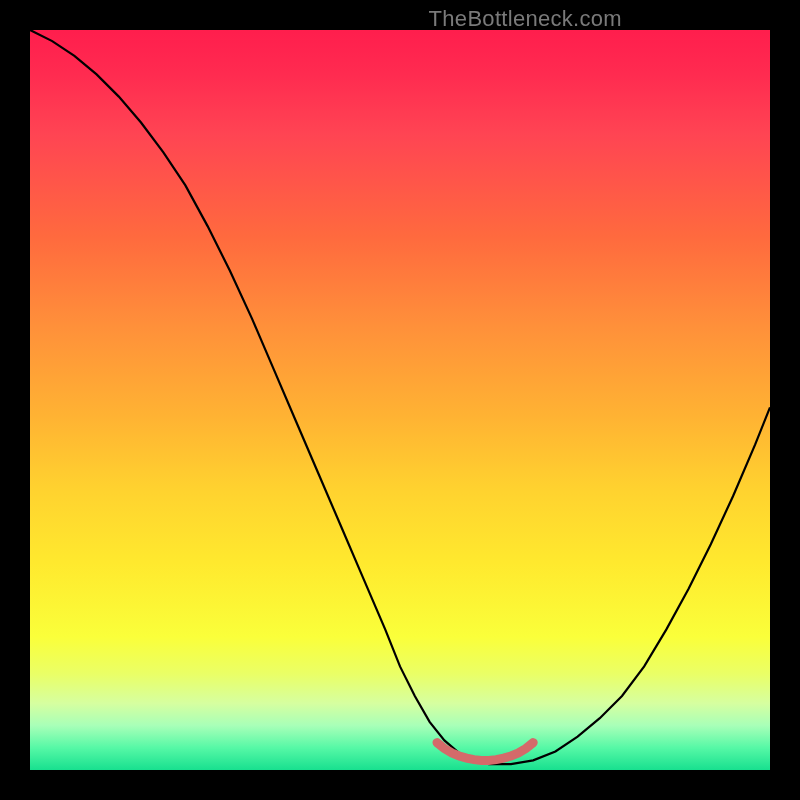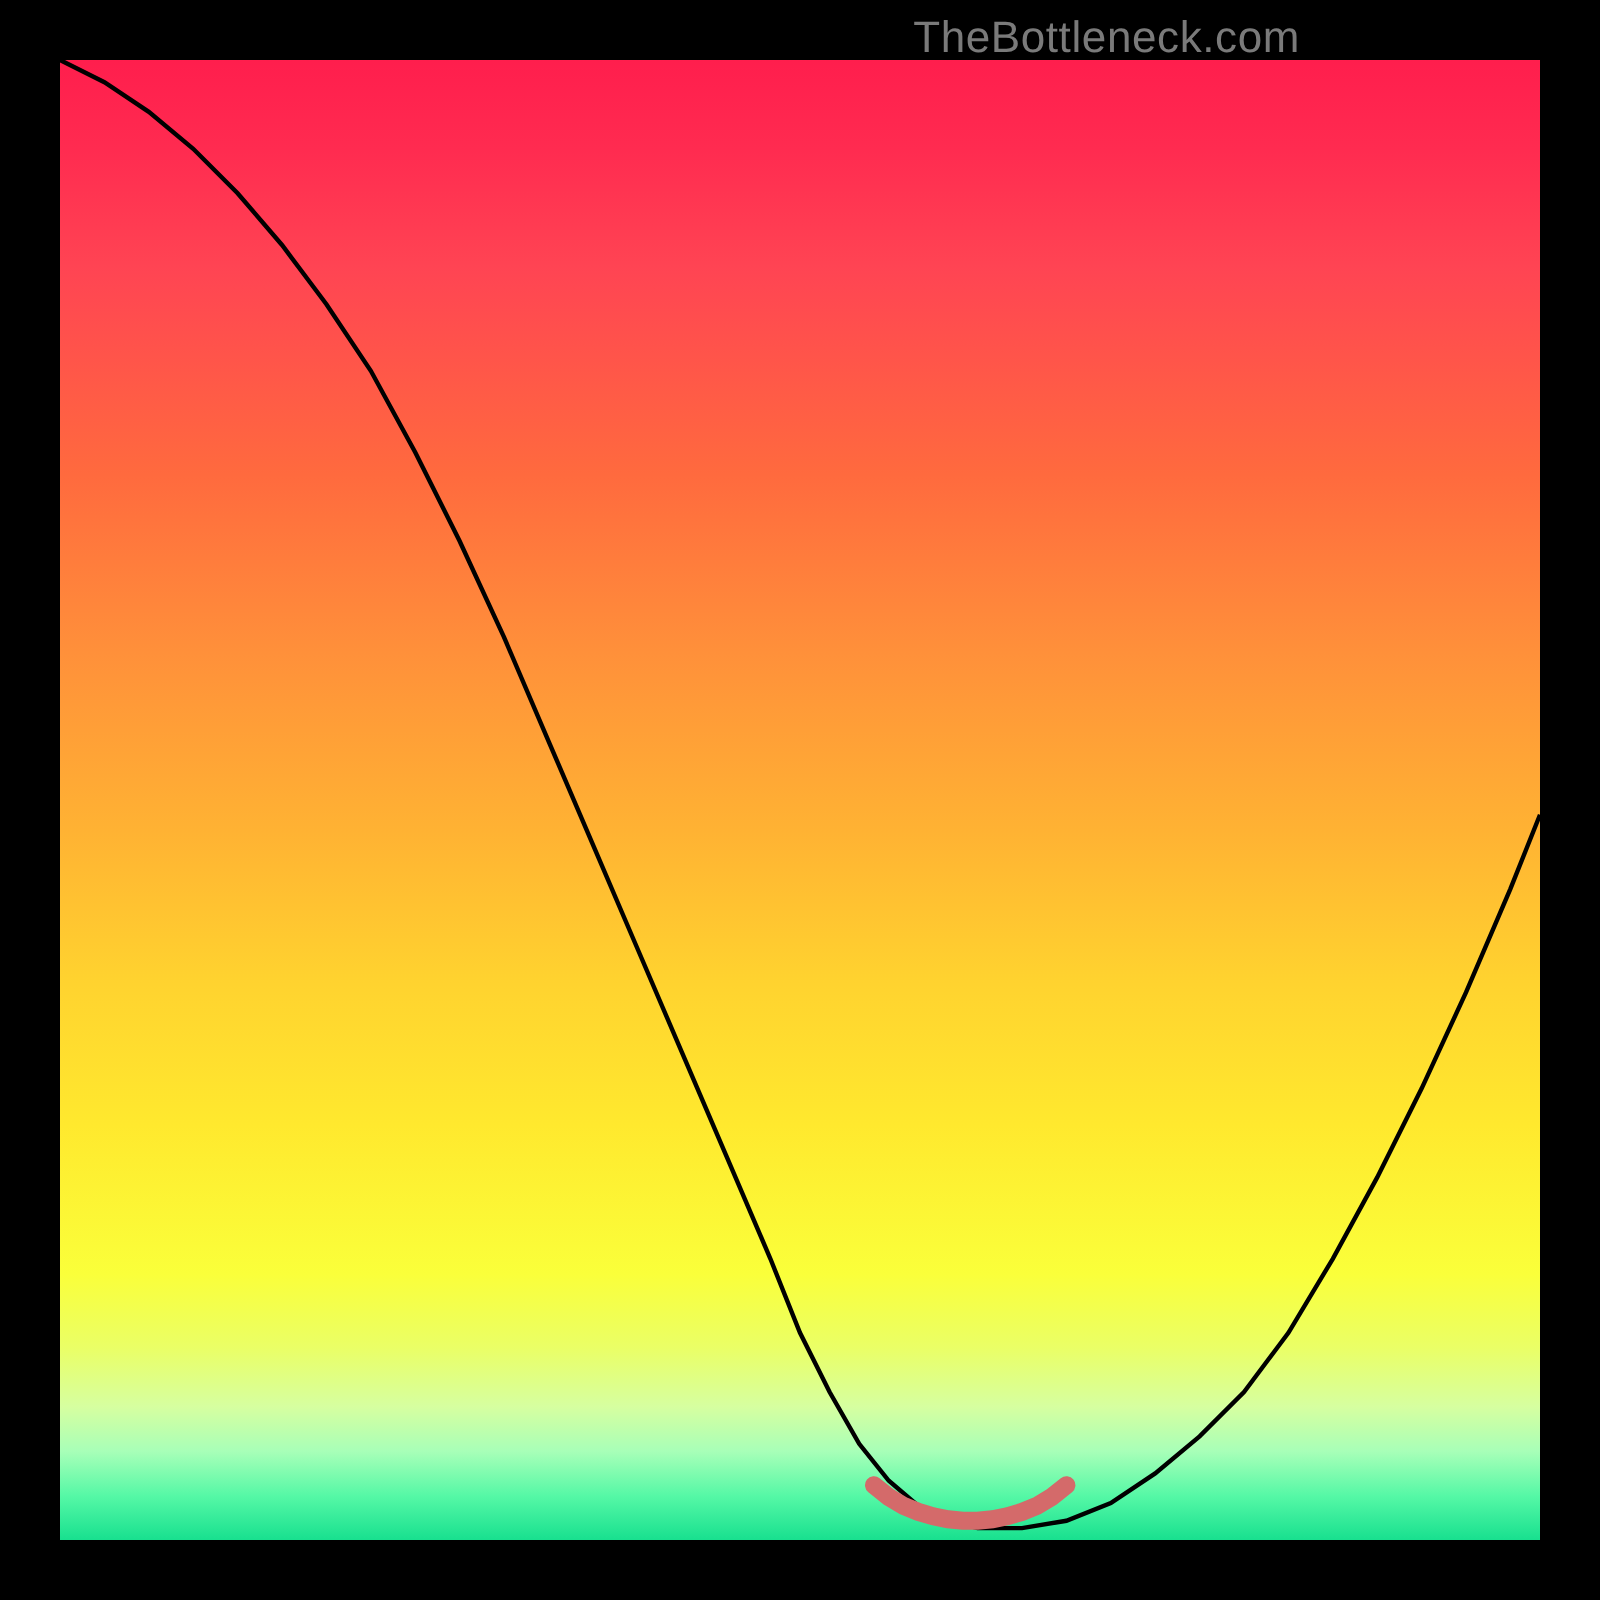--- a/index.html
+++ b/index.html
@@ -9,21 +9,20 @@
     height: 800px;
     background: #000;
     overflow: hidden;
     font-family: Arial, Helvetica, sans-serif;
   }
   .frame {
     position: relative;
     width: 636px;
     height: 800px;
     background: #000;
-    padding-left: 28px;
   }
   .plot-area {
     position: absolute;
     left: 30px;
     top: 30px;
     width: 740px;
     height: 740px;
     
     background: linear-gradient(to bottom,
       #ff1e4d 0%,

